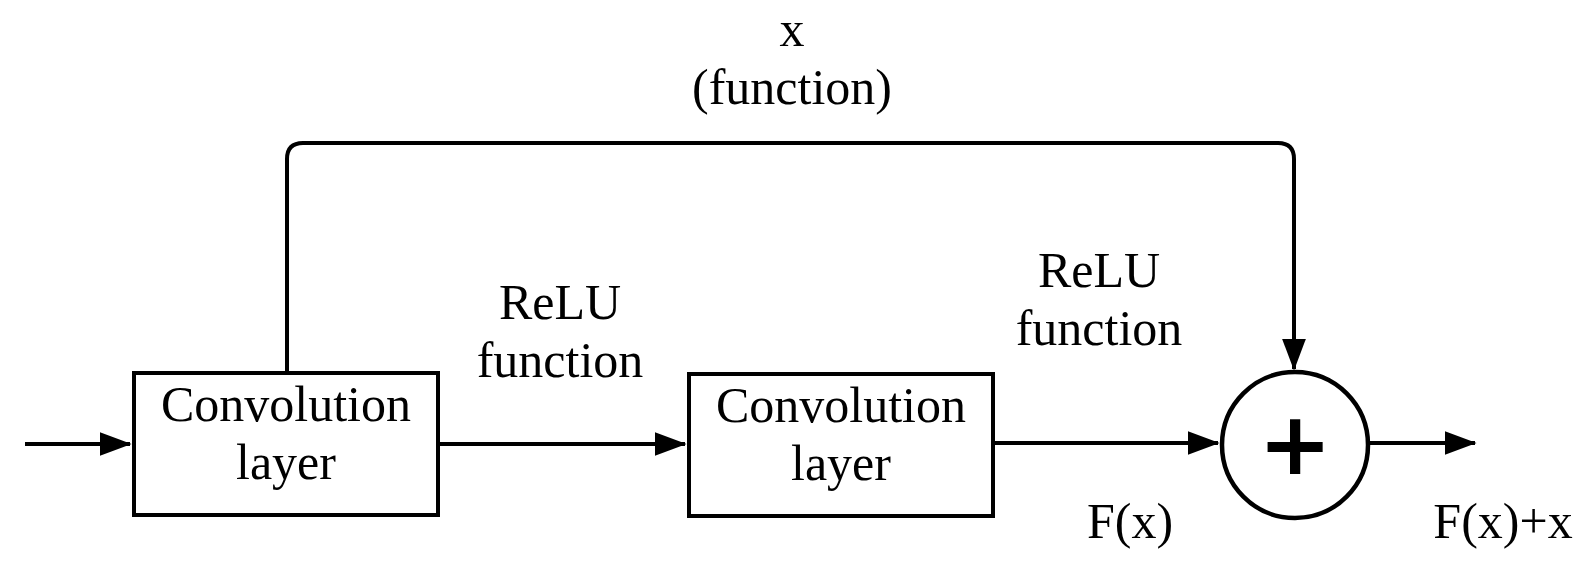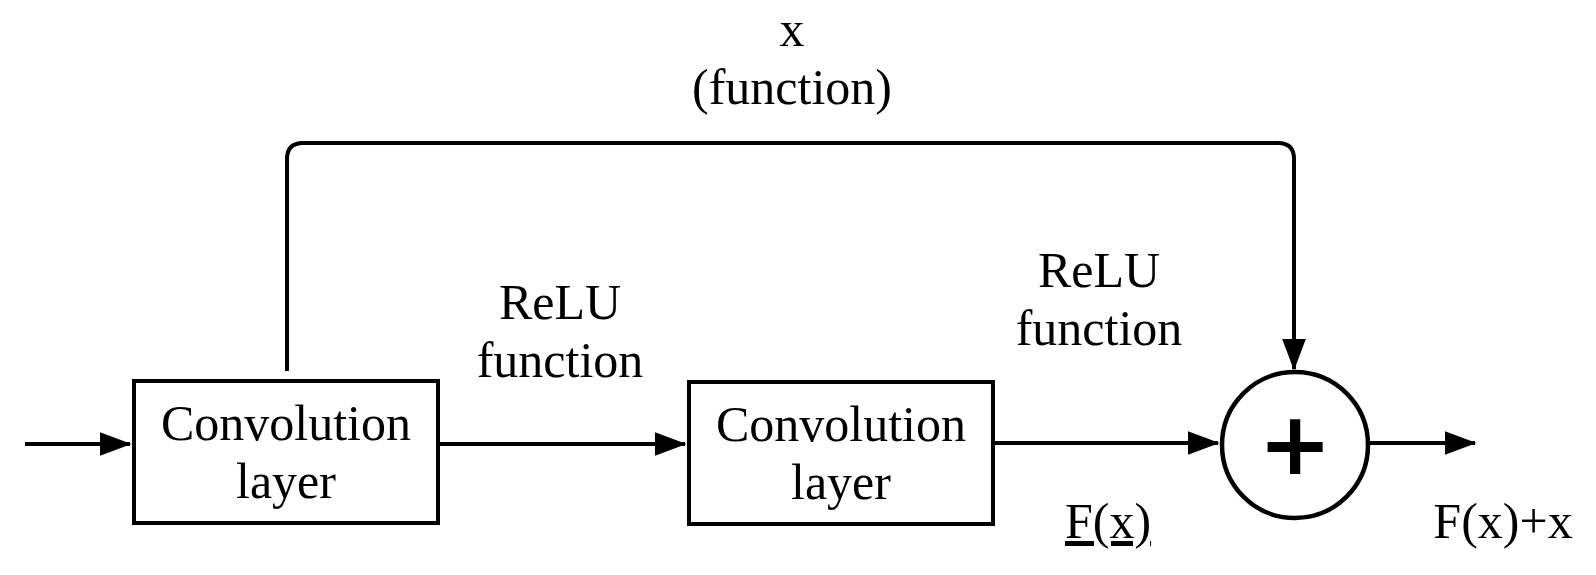--- a/index.html
+++ b/index.html
@@ -29,32 +29,31 @@
   }
   .label div{white-space:nowrap;}
   .box{
     position:absolute;
     box-sizing:border-box;
     border:4px solid var(--stroke);
     background:var(--bg);
     display:flex;
     flex-direction:column;
     align-items:center;
-    justify-content:center;
+    justify-content:flex-start;
     text-align:center;
     font-size:50px;
     line-height:58px;
-    margin-top:8px;
   }
   .box-conv1{left:132px;top:371px;width:308px;height:146px;}
   .box-conv2{left:687px;top:372px;width:308px;height:146px;}
   .top-label{left:592px;top:0px;width:400px;}
   .relu1{left:410px;top:273px;width:300px;}
   .relu2{left:949px;top:241px;width:300px;}
-  .fx-label{left:1008px;top:492px;width:200px;text-decoration:underline;}
+  .fx-label{left:1030px;top:492px;width:200px;}
   .out-label{left:1393px;top:492px;width:220px;}
   .plus{
     position:absolute;
     left:1245px;top:394px;width:100px;height:100px;
     display:flex;align-items:center;justify-content:center;
     font-family:"DejaVu Sans", sans-serif;
     font-weight:700;
     font-size:88px;
     line-height:100px;
   }

